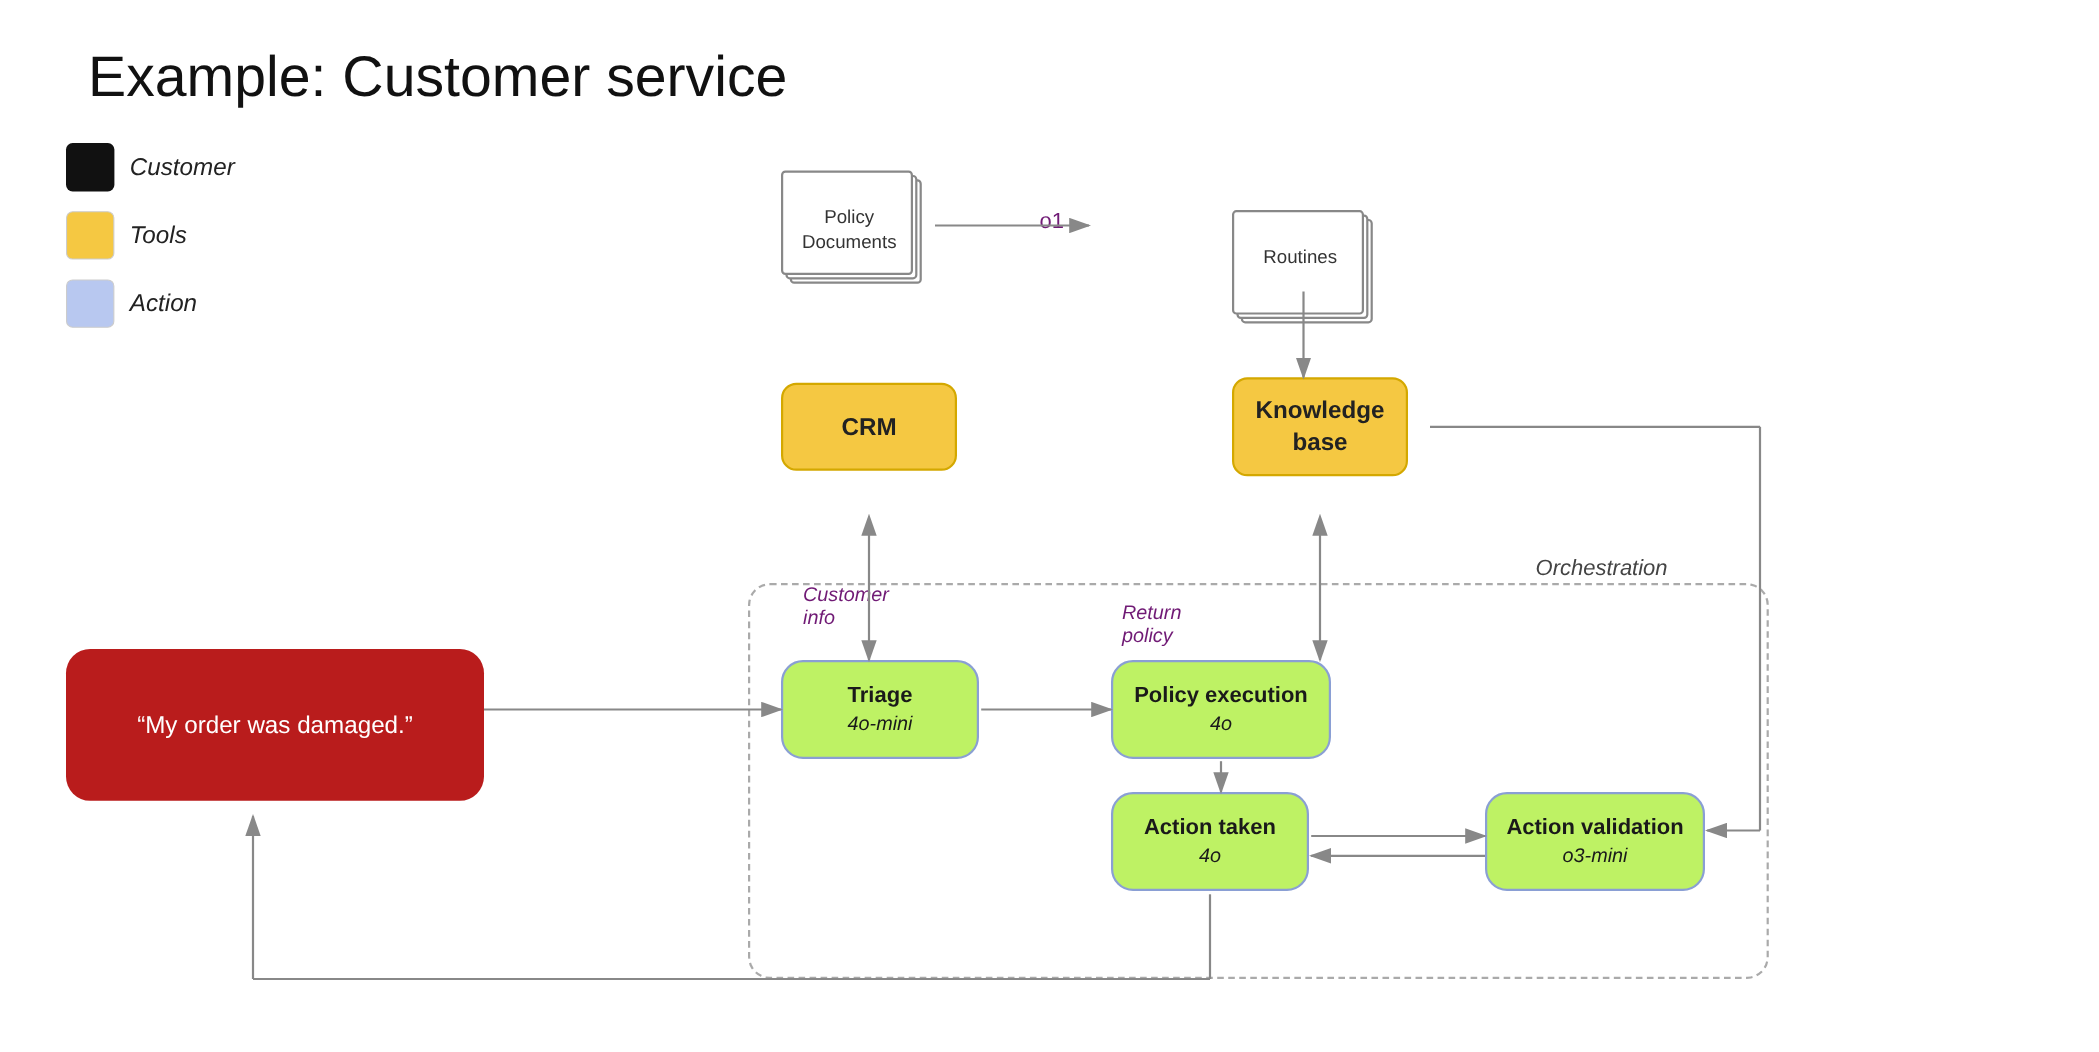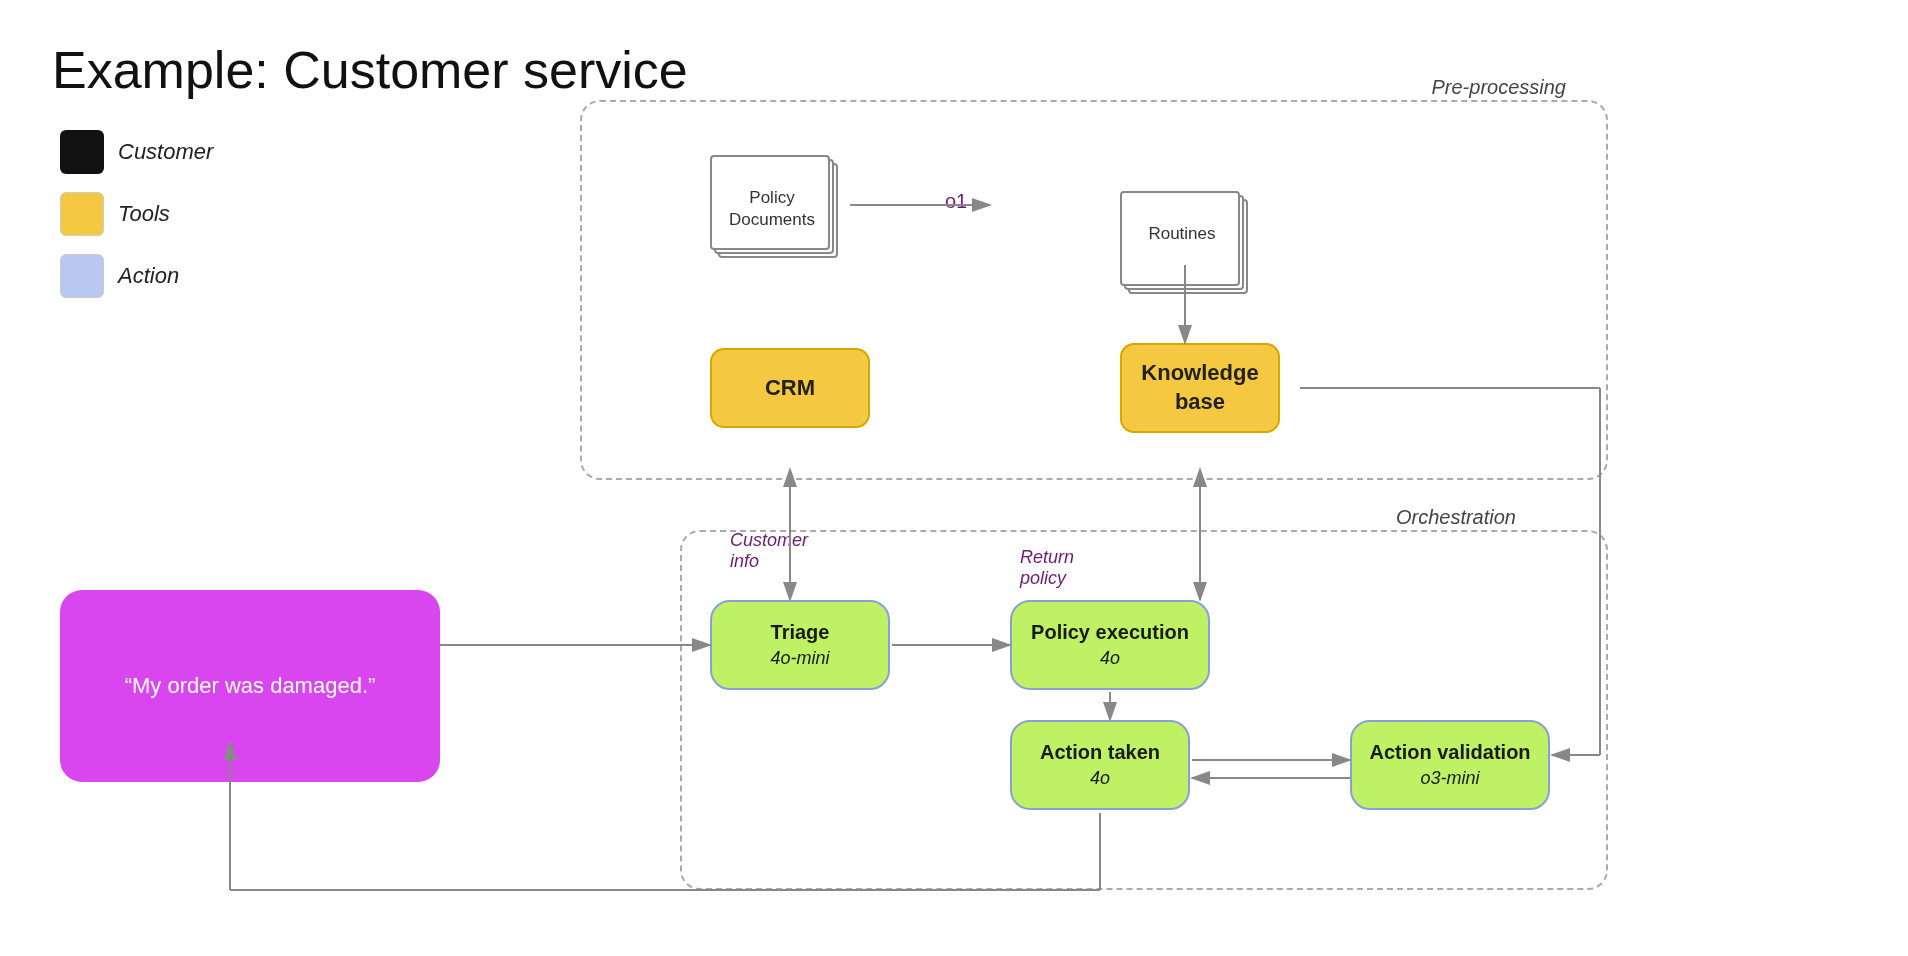--- a/index.html
+++ b/index.html
@@ -7,21 +7,21 @@
       background: #ffffff;
       font-family: -apple-system, BlinkMacSystemFont, 'Helvetica Neue', Arial, sans-serif;
       width: 1908px;
       min-height: 956px;
       overflow: hidden;
     }
     .page {
       width: 1908px;
       height: 956px;
       position: relative;
-      padding: 40px 52px;
+      padding: 40px 80px;
     }
     .title {
       font-size: 52px;
       font-weight: 400;
       color: #111;
       margin-bottom: 30px;
     }
     .legend {
       position: absolute;
       top: 130px;
@@ -204,26 +204,26 @@
     .validation-box {
       width: 200px;
       height: 90px;
       top: 620px;
       left: 770px;
     }
 
     
     .customer-box {
       position: absolute;
-      background: #d946ef;
+      background: #b91c1c;
       border-radius: 22px;
       top: 490px;
       left: -520px;
       width: 380px;
-      height: 192px;
+      height: 138px;
       display: flex;
       align-items: center;
       justify-content: center;
     }
     .customer-text {
       color: white;
       font-size: 22px;
       text-align: center;
       padding: 10px 20px;
     }
@@ -269,23 +269,20 @@
       <span class="legend-label">Action</span>
     </div>
   </div>
 
   <div class="diagram">
 
     <div class="customer-box">
       <span class="customer-text">“My order was damaged.”</span>
     </div>
 
-    <div class="preprocessing-box">
-      <span class="preprocessing-label">Pre-processing</span>
-    </div>
 
     <div class="doc-stack">
       <div class="doc-pages">
         <div class="doc-page"></div>
         <div class="doc-page"></div>
         <div class="doc-page">
           <span class="doc-label">Policy<br>Documents</span>
         </div>
       </div>
     </div>

